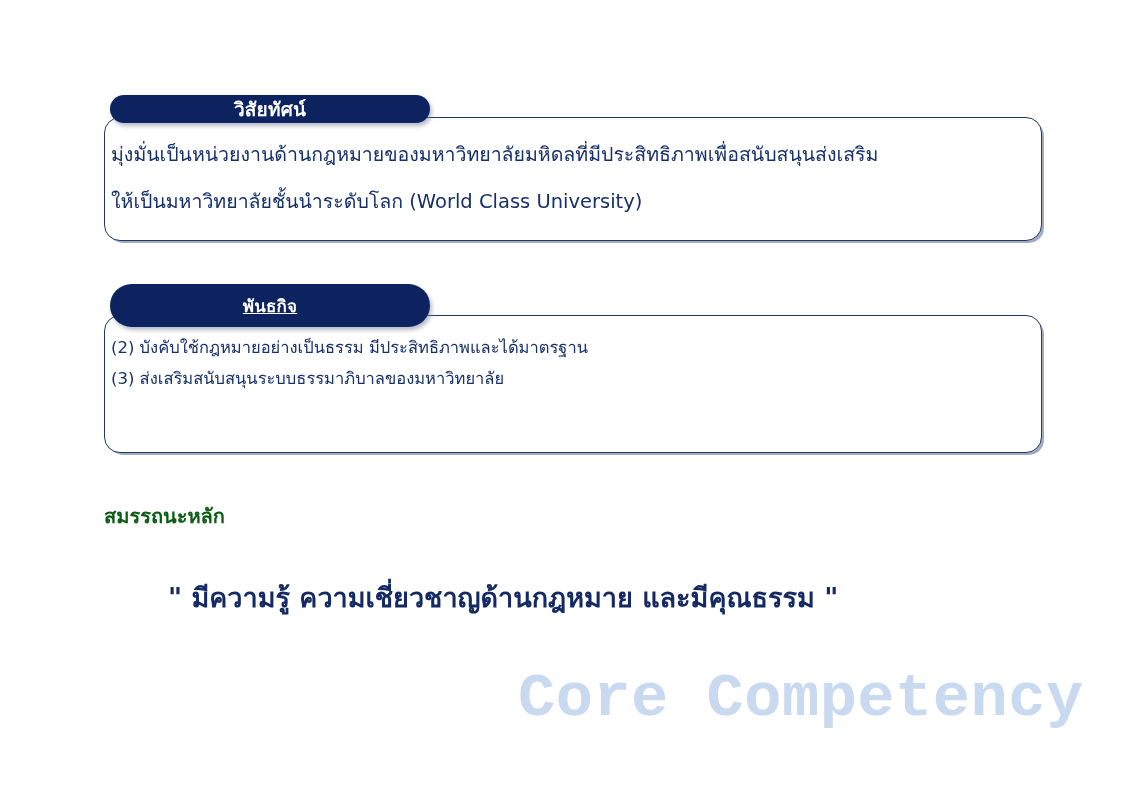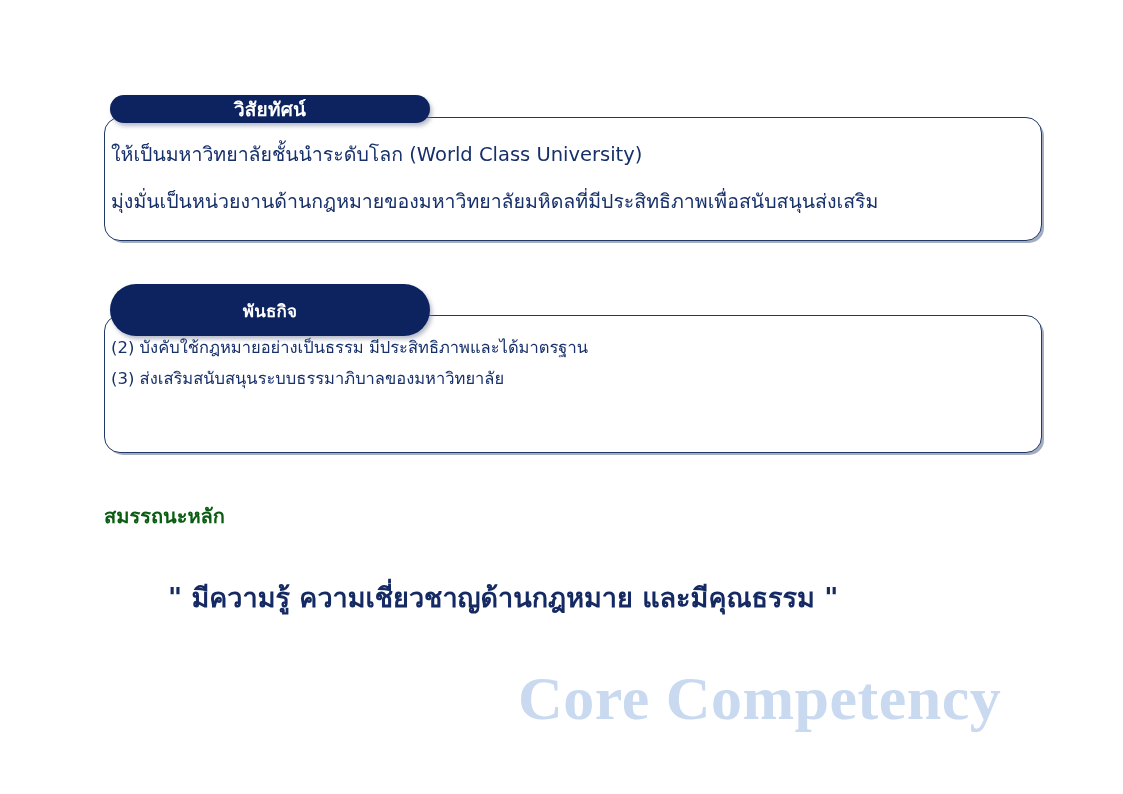--- a/index.html
+++ b/index.html
@@ -85,46 +85,46 @@
     white-space: nowrap;
   }
 
   .core-watermark {
     position: absolute;
     color: #c9d9f0;
     font-weight: bold;
     font-size: 62px;
     letter-spacing: .5px;
     white-space: nowrap;
-    font-family: Liberation Serif, serif;
+    font-family: Liberation Mono, monospace;
     text-align: right;
   }
 </style>
 </head>
 <body>
 
 <div class="slide">
 
   <div class="panel" style="left:104px; top:117px; width:938px; height:124px;">
     <div class="panel-body" style="top:13px; left:6px; right:14px;">
+      <div class="vision-line">มุ่งมั่นเป็นหน่วยงานด้านกฎหมายของมหาวิทยาลัยมหิดลที่มีประสิทธิภาพเพื่อสนับสนุนส่งเสริม</div>
       <div class="vision-line">ให้เป็นมหาวิทยาลัยชั้นนำระดับโลก (World Class University)</div>
-      <div class="vision-line">มุ่งมั่นเป็นหน่วยงานด้านกฎหมายของมหาวิทยาลัยมหิดลที่มีประสิทธิภาพเพื่อสนับสนุนส่งเสริม</div>
     </div>
   </div>
   <div class="panel-tab" style="left:110px; top:95px; width:320px; height:28px; font-size:19px;">
     <span>วิสัยทัศน์</span>
   </div>
 
   <div class="panel" style="left:104px; top:315px; width:938px; height:138px;">
     <div class="panel-body" style="top:16px; left:6px; right:14px;">
       <div class="mission-line">(2) บังคับใช้กฎหมายอย่างเป็นธรรม มีประสิทธิภาพและได้มาตรฐาน</div>
       <div class="mission-line">(3) ส่งเสริมสนับสนุนระบบธรรมาภิบาลของมหาวิทยาลัย</div>
     </div>
   </div>
-  <div class="panel-tab" style="left:110px; top:284px; width:320px; height:52px; font-size:17px;">
+  <div class="panel-tab" style="left:110px; top:284px; width:320px; height:43px; font-size:17px;text-decoration:underline;">
     <span>พันธกิจ</span>
   </div>
 
   <div class="section-heading" style="left:104px; top:500px;">สมรรถนะหลัก</div>
 
   <div class="core-quote" style="left:168px; top:576px;">" มีความรู้ ความเชี่ยวชาญด้านกฎหมาย และมีคุณธรรม "</div>
 
   <div class="core-watermark" style="left:518px; top:663px;">Core Competency</div>
 
 </div>

